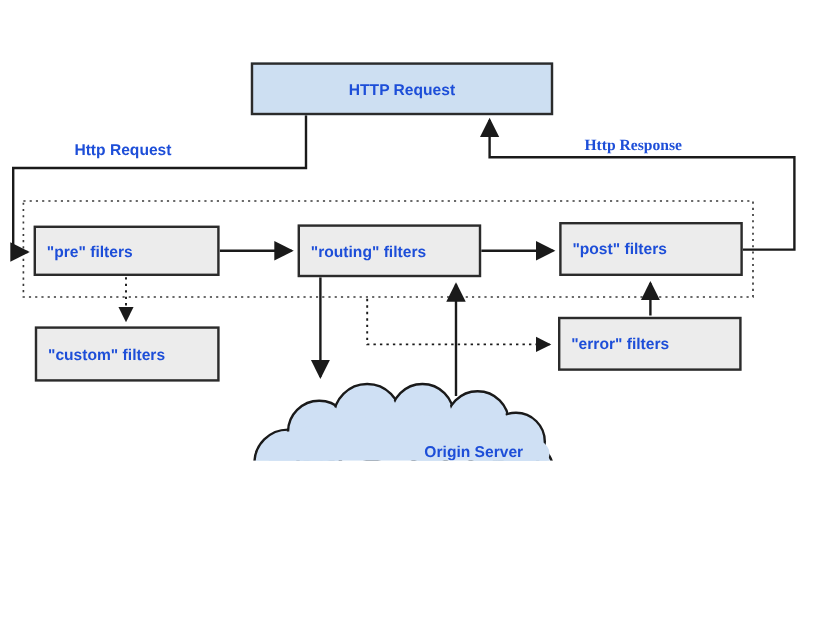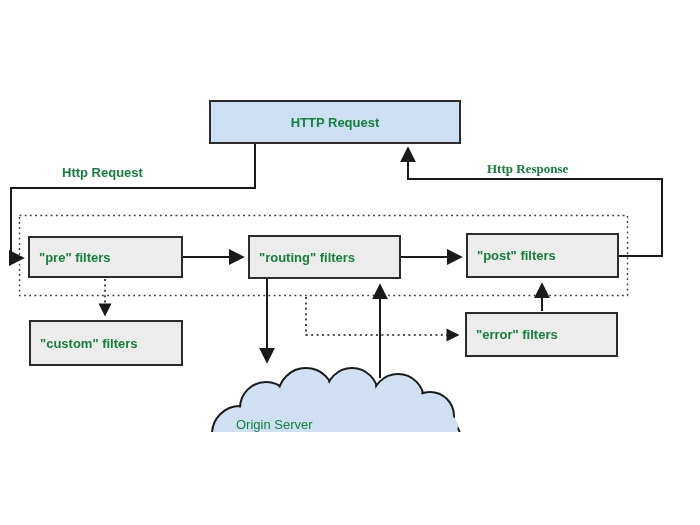--- a/index.html
+++ b/index.html
@@ -1,32 +1,32 @@
 <!DOCTYPE html>
 <html><head>
 <meta charset="utf-8">
 <style>
   html,body{margin:0;padding:0;background:#ffffff;}
   #canvas{
     position:relative;width:700px;height:384px;background:#ffffff;overflow:hidden;
-    font-family:"Liberation Sans","DejaVu Sans",sans-serif;color:#15803d;margin-top:48px;
+    font-family:"Liberation Sans","DejaVu Sans",sans-serif;color:#1d4ed8;
   }
   #wires{position:absolute;left:0;top:0;width:700px;height:525px;}
   .box{
     position:absolute;box-sizing:border-box;border:2px solid #2b2b2b;
     font-weight:bold;font-size:13px;display:flex;align-items:center;
     background:#ececec;
   }
   .box.blue{background:#cddff2;justify-content:center;}
   .box.gray{padding-left:9px;justify-content:flex-start;}
   .flow-label{
     position:absolute;font-weight:bold;font-size:13px;white-space:nowrap;
   }
   .cloud-label{
-    position:absolute;font-weight:normal;font-size:13px;text-align:left;
+    position:absolute;font-weight:bold;font-size:13px;text-align:right;
   }
 </style>
 </head>
 <body>
 
 <div id="canvas">
 
   <svg id="wires" viewBox="0 0 700 525" xmlns="http://www.w3.org/2000/svg">
     <defs>
       <marker id="arr" viewBox="0 0 10 10" refX="8" refY="5" markerWidth="9" markerHeight="9" orient="auto-start-reverse">

